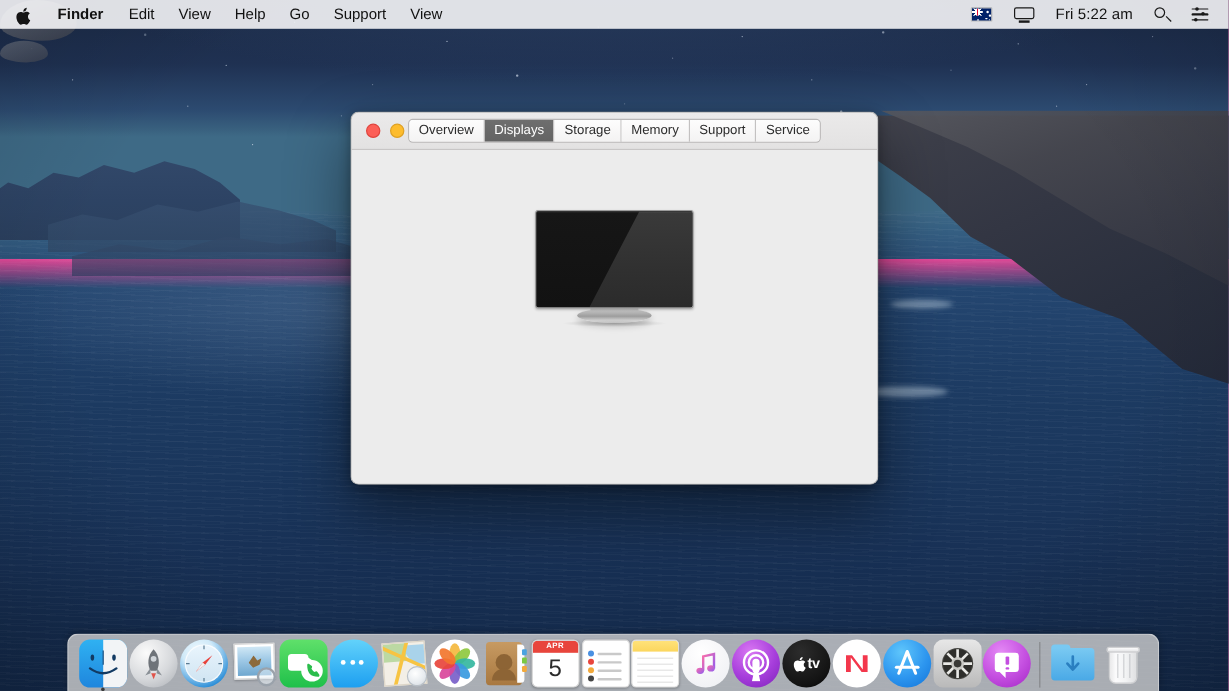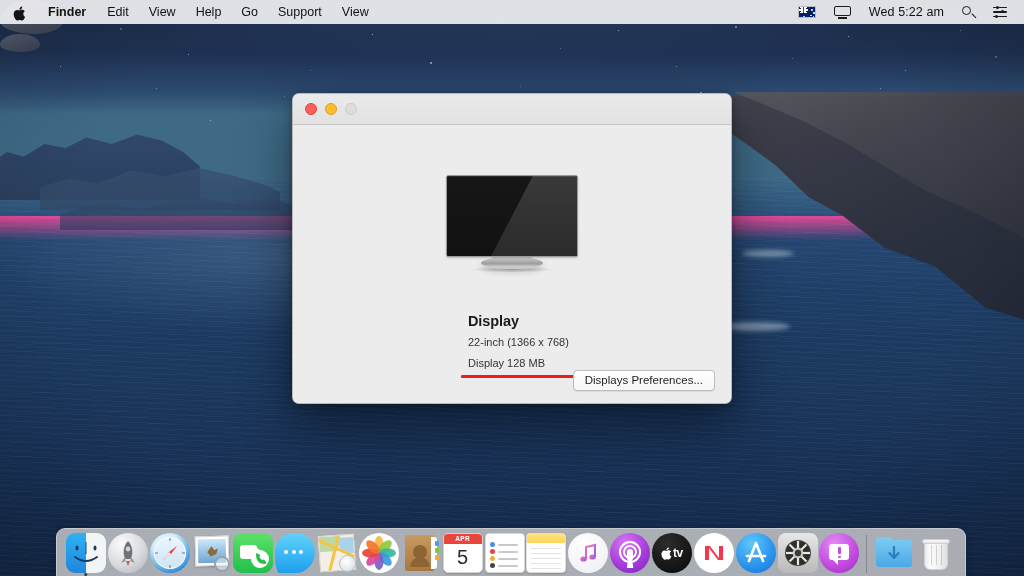--- a/index.html
+++ b/index.html
@@ -511,21 +511,21 @@
           <span class="st" style="left:14px; top:9px; width:1.4px; height:1.4px;"></span>
           <span class="st" style="left:4px; top:8.5px; width:2.2px; height:2.2px;"></span>
         </span>
       </div>
       <div class="mb-right-item">
         <span class="icn-airplay">
           <span class="scr"></span>
             <span class="base"></span>
         </span>
       </div>
-      <div class="mb-clock">Wed 5:22 am</div>
+      <div class="mb-clock">Fri 5:22 am</div>
       <div class="mb-right-item">
         <span class="icn-search">
           <span class="ring"></span>
             <span class="hdl"></span>
         </span>
       </div>
       <div class="mb-right-item">
         <span class="icn-cc">
           <i></i>
             <i></i>
@@ -537,45 +537,44 @@
       </div>
     </div>
   </div>
 
   <div id="atm-window">
     <div id="atm-titlebar">
       <div class="traffic">
         <span class="tl red"></span>
         <span class="tl yellow"></span>
         <span class="tl gray"></span>
+      </div>
+      <div id="tabbar">
+        <div class="tab">Overview</div>
+        <div class="tab active">Displays</div>
+        <div class="tab">Storage</div>
+        <div class="tab">Memory</div>
+        <div class="tab">Support</div>
+        <div class="tab">Service</div>
       </div>
     </div>
 
     <div id="atm-body">
       <div id="monitor-wrap">
         <div id="monitor">
           <span class="panel-dark"></span>
           <span class="panel-gloss"></span>
           <span class="edge-hi"></span>
         </div>
         <div id="stand-neck"></div>
         <div id="stand-base"></div>
         <div id="monitor-shadow"></div>
       </div>
 
-      <div id="display-info">
-        <div id="display-heading">Display</div>
-        <div class="info-line">
-          <span id="display-resolution">22-inch (1366 x 768)</span>
-          <span id="redline"></span>
-        </div>
-        <div class="info-line" style="margin-top:6px;">Display 128 MB</div>
-      </div>
-
-      <div id="prefs-button">Displays Preferences...</div>
+
     </div>
   </div>
 
   <div id="dock">
 
     <div class="dock-item">
       <div class="dock-icon ic-finder">
         <span class="sq">
           <span class="right-half"></span>
           <svg class="face" viewBox="0 0 40 40" width="40" height="40">

